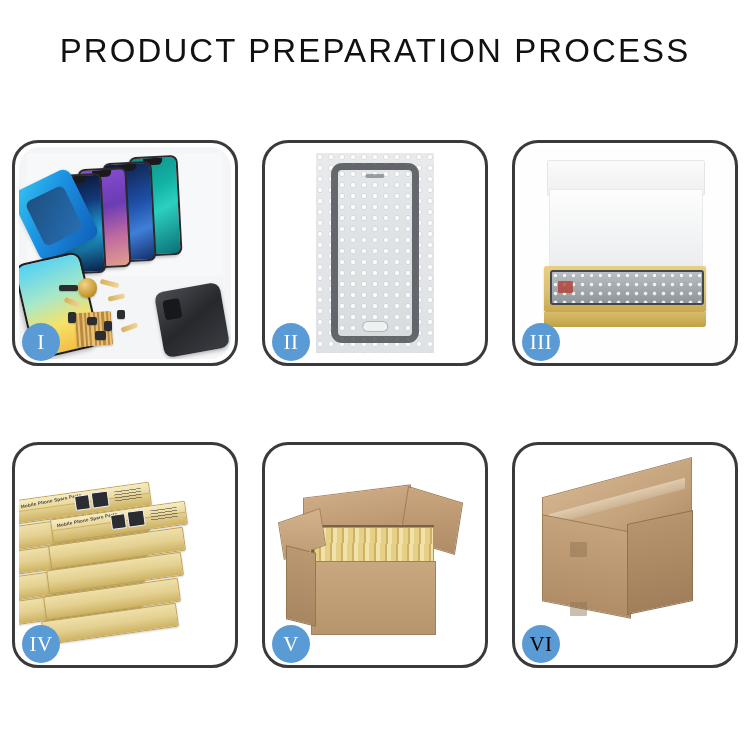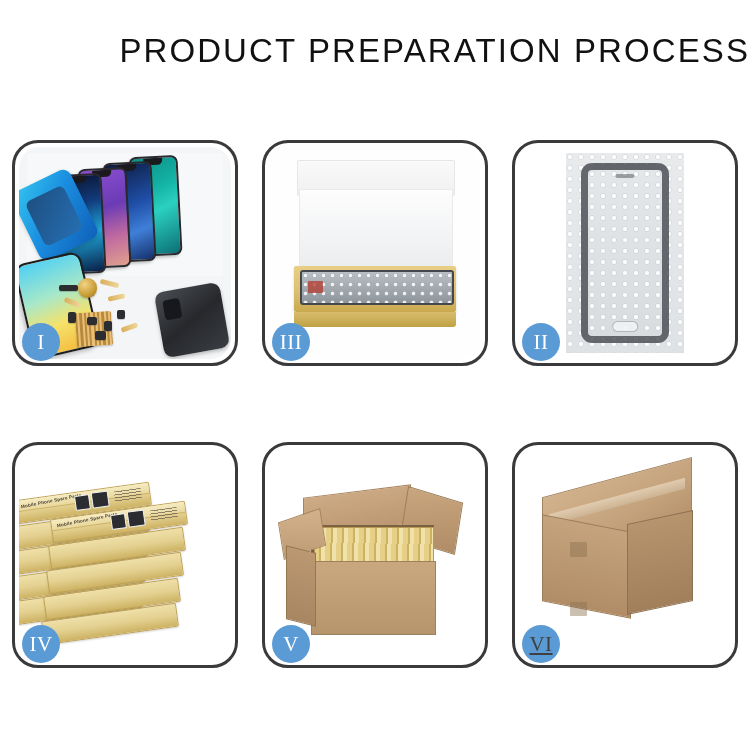--- a/index.html
+++ b/index.html
@@ -17,21 +17,20 @@
 
   
   #header { text-align: center; padding-top: 34px; }
   #page-title {
     font-size: 33px;
     font-weight: 400;
     letter-spacing: 2.1px;
     color: #111111;
     line-height: 1.05;
     white-space: nowrap;
-    text-align: right;
   }
   #page-subtitle {
     font-size: 15.2px;
     font-weight: 400;
     letter-spacing: 0.15px;
     color: #1a1a1a;
     margin-top: 9px;
     white-space: nowrap;
   }
 
@@ -339,41 +338,41 @@
         <div class="ribbon" style="left:42%;top:70%;width:8%;height:2.5%;transform:rotate(-12deg);"></div>
         <div class="ribbon" style="left:21%;top:72%;width:8%;height:2.5%;transform:rotate(22deg);"></div>
         <div class="ribbon" style="left:48%;top:84%;width:8%;height:2.5%;transform:rotate(-20deg);"></div>
       </div>
     </div>
     <div class="badge" style="background: rgb(91, 155, 213); color: rgb(255, 255, 255);">I</div>
   </div>
 
   <div class="panel" style="border-color: rgb(58, 58, 60);">
     <div class="panel-inner">
+      <div class="bubble-scene">
+        <div class="bubble-sheet">
+          <div class="glass-panel"></div>
+        </div>
+      </div>
+    </div>
+    <div class="badge" style="background: rgb(91, 155, 213); color: rgb(255, 255, 255);">II</div>
+  </div>
+
+  <div class="panel" style="border-color: rgb(58, 58, 60);">
+    <div class="panel-inner">
       <div class="box3">
         <div class="lid-back"></div>
         <div class="foam"></div>
         <div class="tray">
           <div class="tray-inner"></div>
         </div>
         <div class="tray-front"></div>
       </div>
     </div>
     <div class="badge" style="background: rgb(91, 155, 213); color: rgb(255, 255, 255);">III</div>
-  </div>
-
-  <div class="panel" style="border-color: rgb(58, 58, 60);">
-    <div class="panel-inner">
-      <div class="bubble-scene">
-        <div class="bubble-sheet">
-          <div class="glass-panel"></div>
-        </div>
-      </div>
-    </div>
-    <div class="badge" style="background: rgb(91, 155, 213); color: rgb(255, 255, 255);">II</div>
   </div>
 
   <div class="panel" style="border-color: rgb(58, 58, 60);">
     <div class="panel-inner">
       <div class="stack-scene">
 
         <div class="kbox" style="left:-2%;top:20%;transform:rotate(-8deg);">
           <div class="lidtop"></div>
           <div class="klabel" style="left:4%;top:9%;transform:rotate(-3deg);">Mobile Phone Spare Parts</div>
           <div class="kscreen" style="left:44%;top:14%;width:10%;height:60%;"></div>
@@ -421,16 +420,16 @@
     <div class="panel-inner">
       <div class="carton-sealed">
         <div class="s-top"></div>
         <div class="s-tape"></div>
         <div class="s-front"></div>
         <div class="s-right"></div>
         <div class="s-tab" style="left:24%;top:44%;"></div>
         <div class="s-tab" style="left:24%;top:72%;"></div>
       </div>
     </div>
-    <div class="badge" style="background: rgb(91, 155, 213); color: #404040; text-decoration: underline;">VI</div>
+    <div class="badge" style="background: rgb(91, 155, 213); color: #000000;">VI</div>
   </div>
 
 </div>
 
 </body></html>

